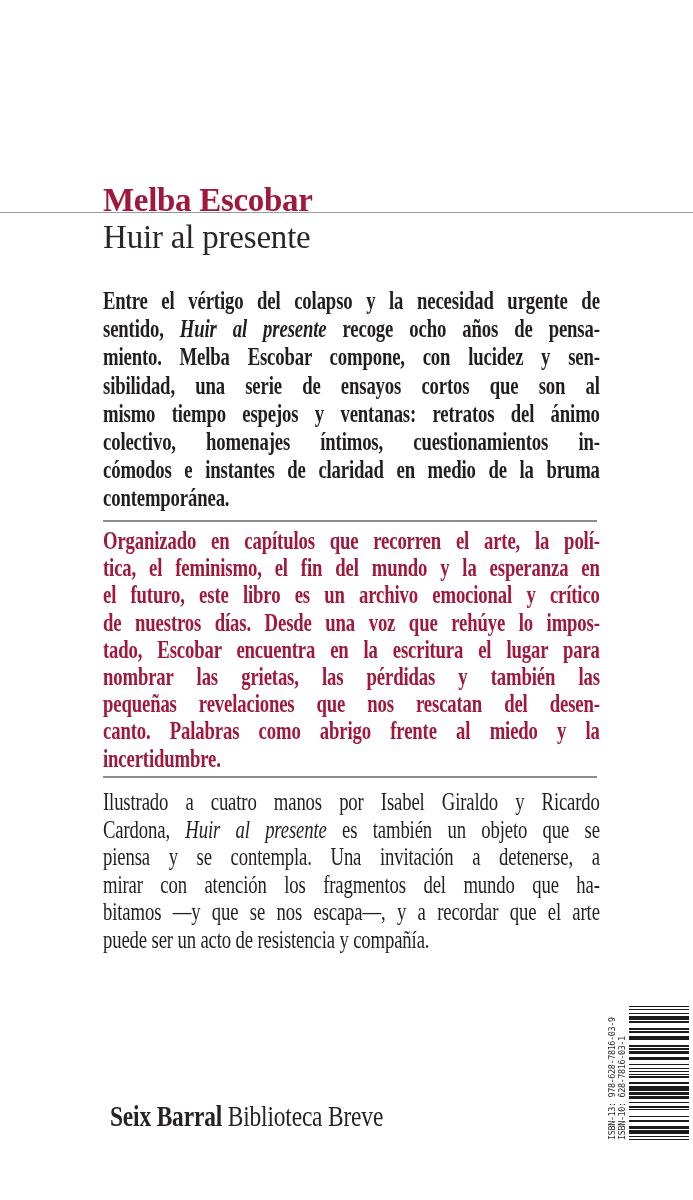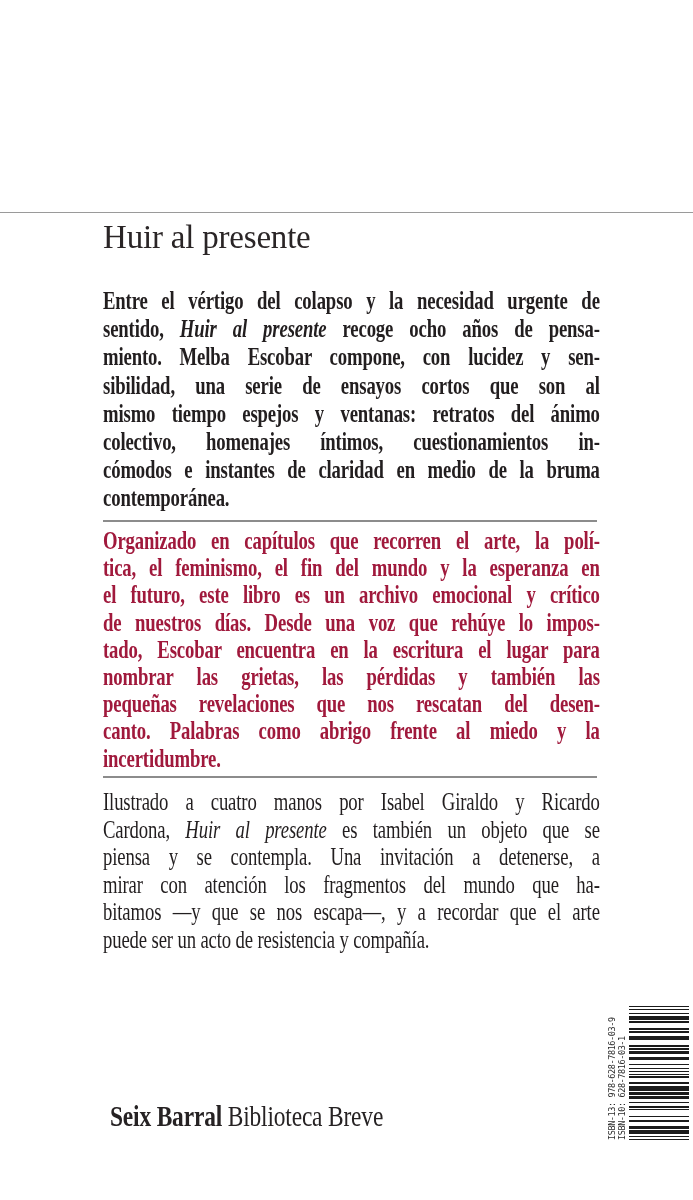--- a/index.html
+++ b/index.html
@@ -72,20 +72,21 @@
     font-family:"DejaVu Sans Mono","Liberation Mono",monospace;
     font-size:13px;line-height:15px;color:#1b1b1b;
     white-space:nowrap;letter-spacing:0.6px;margin-top:1px;
   }
 </style>
 </head>
 <body>
 
 <div id="page">
 
+  <div id="author">Melba Escobar</div>
   <div id="rule-full" class="rule"></div>
   <div id="title">Huir al presente</div>
 
   <div id="para-1" class="para bold">
       <div class="text-line">Entre el vértigo del colapso y la necesidad urgente de</div>
       <div class="text-line">sentido, <i>Huir al presente</i> recoge ocho años de pensa-</div>
       <div class="text-line">miento. Melba Escobar compone, con lucidez y sen-</div>
       <div class="text-line">sibilidad, una serie de ensayos cortos que son al</div>
       <div class="text-line">mismo tiempo espejos y ventanas: retratos del ánimo</div>
       <div class="text-line">colectivo, homenajes íntimos, cuestionamientos in-</div>

